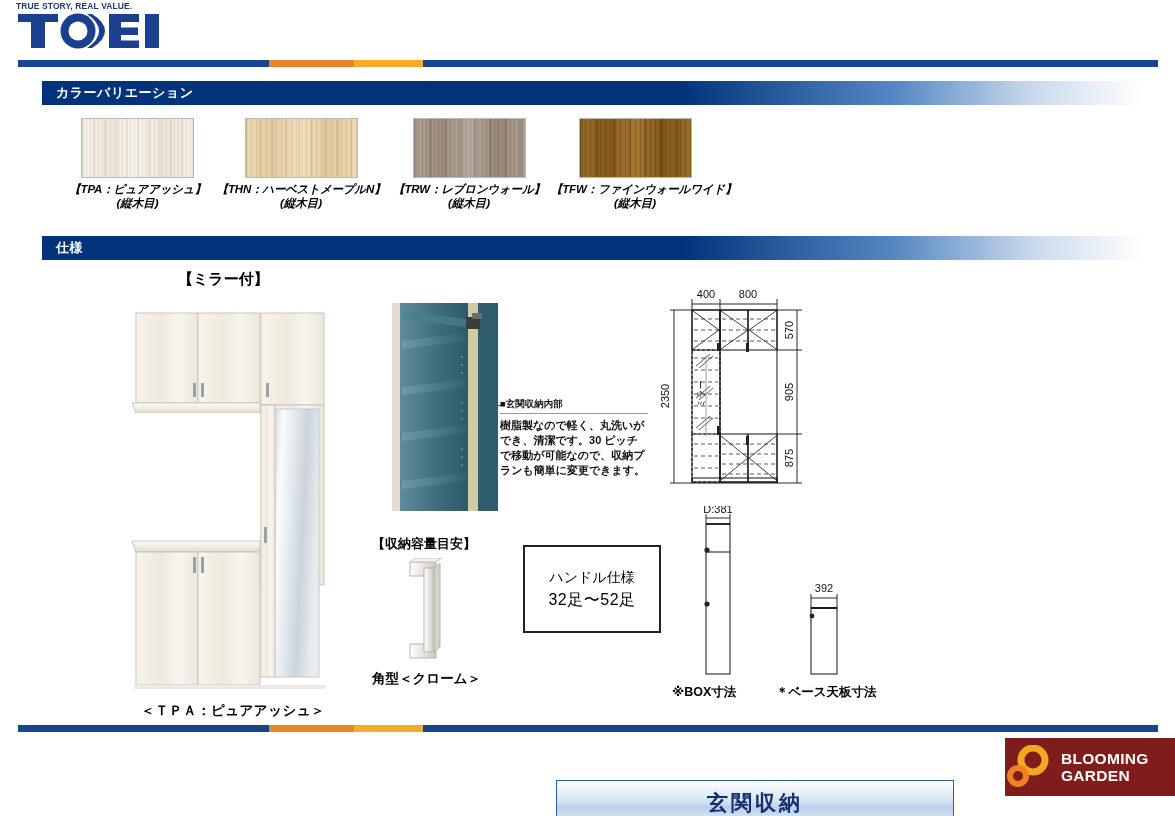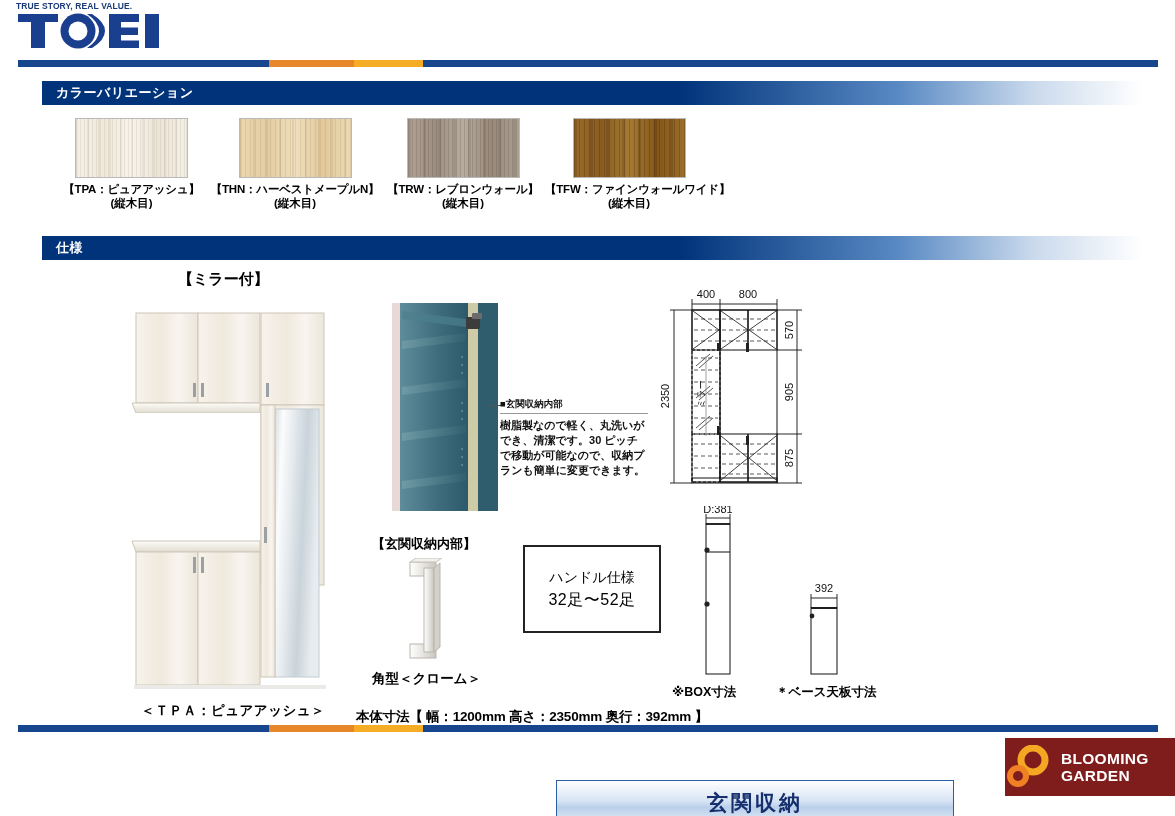--- a/index.html
+++ b/index.html
@@ -36,21 +36,21 @@
 
   
   .sect-hdr{position:absolute;height:24px;line-height:24px;
             background:linear-gradient(to right,#00337a 0%,#00337a 58%,#5a8ac4 78%,#c9d9ec 90%,#ffffff 100%);
             color:#fff;font-weight:bold;font-size:13px;padding-left:14px;
             box-sizing:border-box;letter-spacing:.5px;}
   #sect-color{left:42px;top:81px;width:1100px;}
   #sect-spec {left:42px;top:236px;width:1100px;}
 
   
-  .swatch-row{position:absolute;left:36px;top:118px;width:700px;height:110px;}
+  .swatch-row{position:absolute;left:42px;top:118px;width:700px;height:110px;font-style:italic;}
   .swatch-cell{position:absolute;top:0;text-align:center;}
   .swatch{width:113px;height:60px;border:1px solid #b9b9b9;box-sizing:border-box;
           position:relative;overflow:hidden;}
   .grain{position:absolute;inset:0;}
   .sw-label{font-size:11.5px;font-weight:bold;line-height:14px;margin-top:4px;
             white-space:nowrap;color:#000;letter-spacing:-0.2px;}
   .sw-sub{font-size:11.5px;font-weight:bold;line-height:14px;color:#000;}
 
   
   .mirror-title{position:absolute;left:178px;top:270px;font-size:15px;font-weight:bold;color:#000;}
@@ -289,21 +289,21 @@
       </g>
     </svg>
   </div>
 
   <div class="callout-leader"></div>
   <div class="callout">
     <div class="callout-title">■玄関収納内部</div>
     <div class="callout-body">樹脂製なので軽く、丸洗いができ、清潔です。30 ピッチで移動が可能なので、収納プランも簡単に変更できます。</div>
   </div>
 
-  <div class="handle-title">【玄関収納内部】</div>
+  <div class="handle-title">【収納容量目安】</div>
   <div class="handle-img">
     <svg width="56" height="104" viewBox="0 0 56 104">
       <defs>
         <linearGradient id="chr" x1="0" y1="0" x2="1" y2="0">
           <stop offset="0%" stop-color="#ffffff"></stop>
             <stop offset="50%" stop-color="#e6e4df"></stop>
           <stop offset="100%" stop-color="#c9c6bf"></stop>
         </linearGradient>
       </defs>
       <rect x="12" y="4" width="26" height="14" fill="url(#chr)" stroke="#b9b6ae"></rect>
@@ -440,21 +440,20 @@
         <circle cx="39" cy="98" r="2.6"></circle>
         <circle cx="144" cy="110" r="2.4"></circle>
       </g>
       <text x="50" y="7" font-size="11" text-anchor="middle" fill="#111" font-family="Liberation Sans, sans-serif">D:381</text>
       <text x="156" y="86" font-size="11" text-anchor="middle" fill="#111" font-family="Liberation Sans, sans-serif">392</text>
     </svg>
   </div>
   <div class="tech-cap-box">※BOX寸法</div>
   <div class="tech-cap-base">＊ベース天板寸法</div>
 
-  <div class="body-dim">本体寸法【 幅：1200mm  高さ：2350mm  奥行：392mm 】</div>
 
   <div class="brule">
     <div class="seg s1"></div>
       <div class="seg s2"></div>
       <div class="seg s3"></div>
       <div class="seg s4"></div>
   </div>
 
   <div class="footer-title">
     <span>玄関収納</span>

